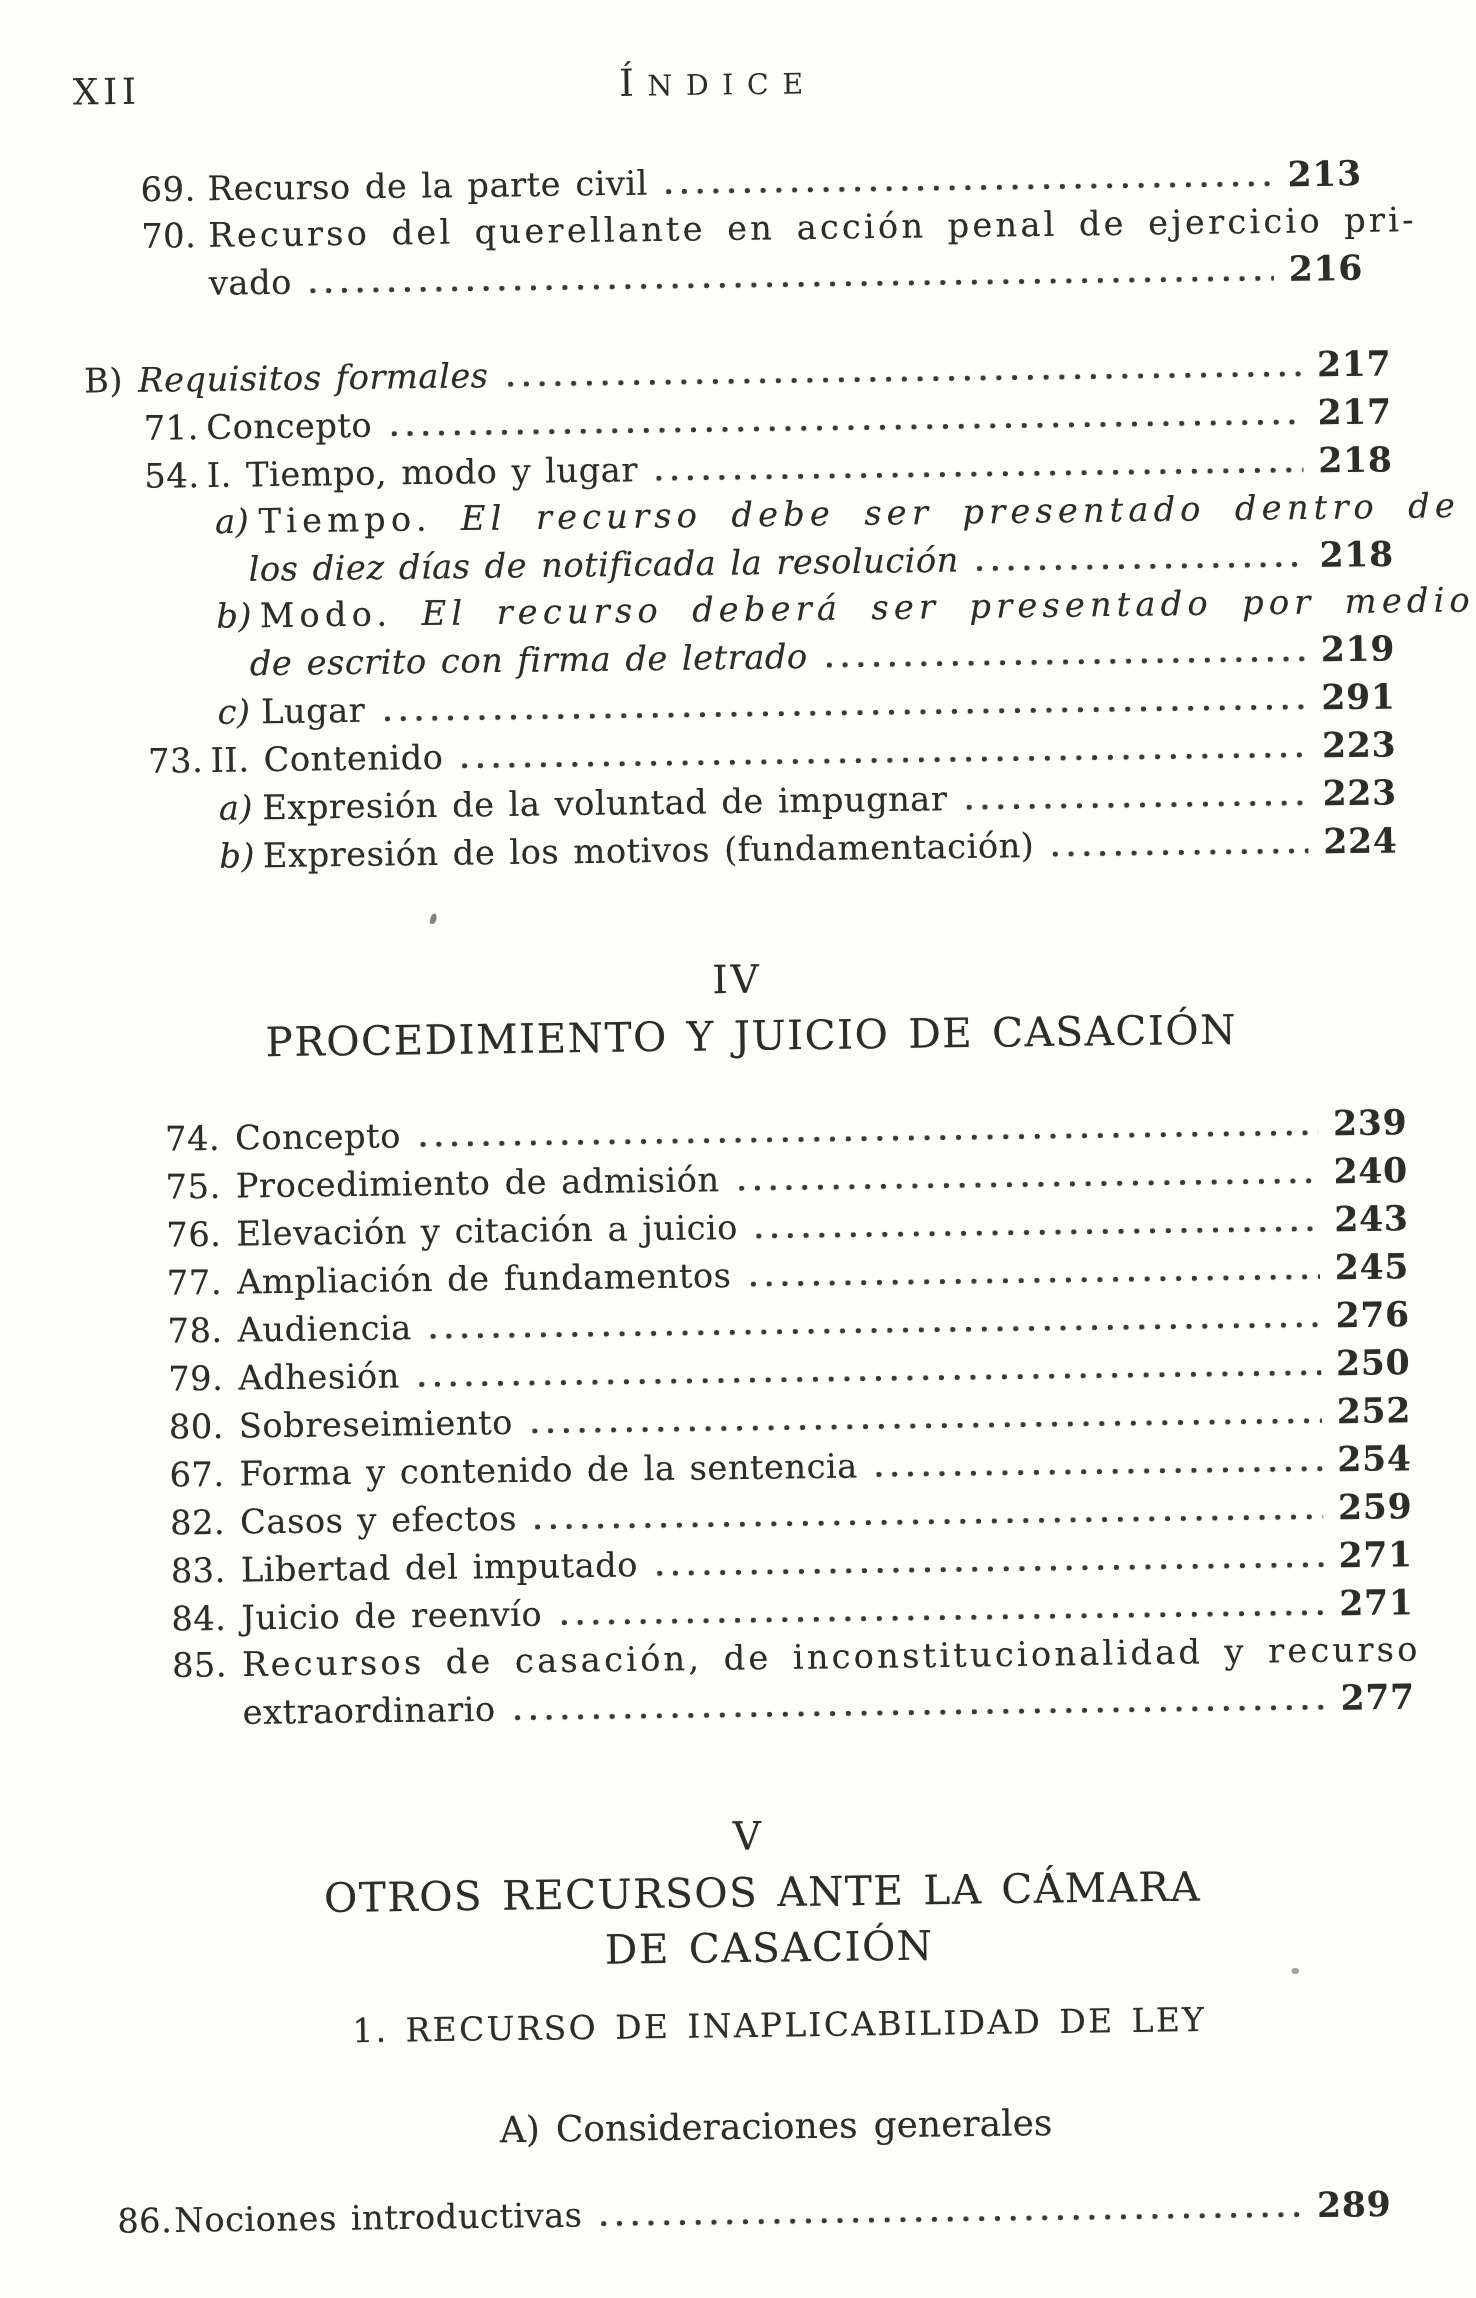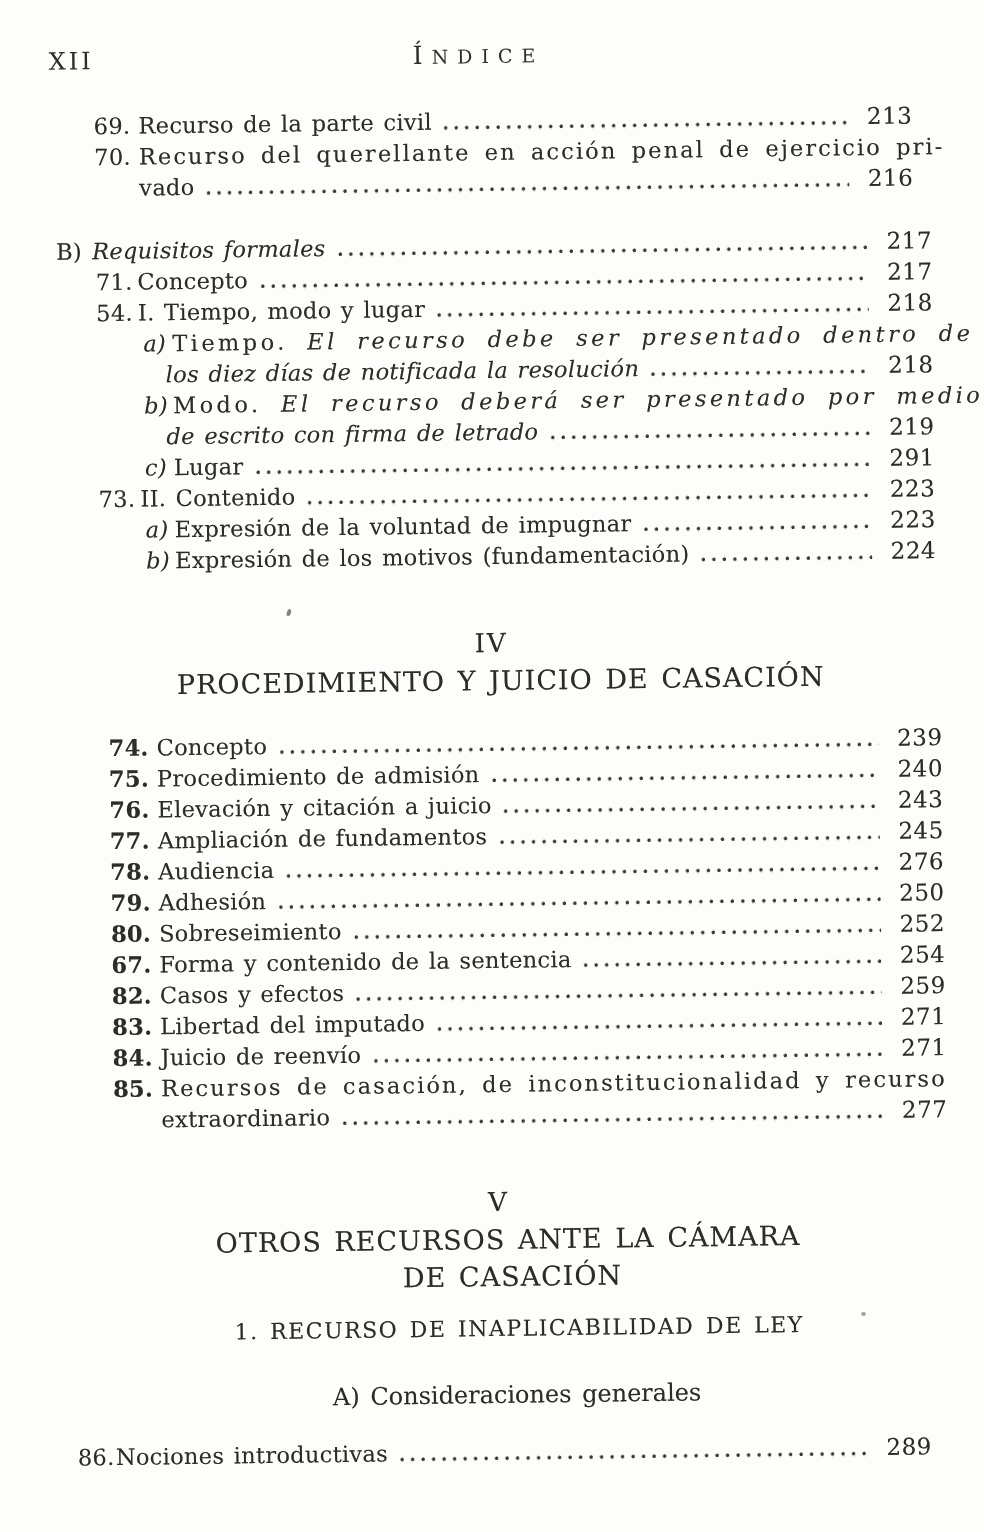--- a/index.html
+++ b/index.html
@@ -29,30 +29,30 @@
   .row{display:flex;align-items:baseline;font-size:22.5px;line-height:31px;
     letter-spacing:0.3px;word-spacing:2px;white-space:nowrap;
     text-shadow:0 0 0.5px rgba(46,44,41,0.4);}
   .row .num{flex:none;text-align:right;}
   .row .txt{flex:none;}
   .row .txt .it, .txt .it{font-style:italic;}
   .dots{flex:1 1 auto;height:5px;align-self:baseline;margin:0 10px 0 12px;min-width:20px;
     transform:translateY(1px);
     background-image:radial-gradient(circle at 2.2px 2.2px,#3a3834 1.6px,rgba(0,0,0,0) 1.95px);
     background-size:10.5px 5px;background-repeat:repeat-x;background-position:left bottom;}
-  .pg{flex:none;width:54px;text-align:right;font-size:23px;letter-spacing:0.5px;}
+  .pg{flex:none;width:54px;text-align:left;font-size:23px;letter-spacing:0.5px;font-weight:bold;}
 
   
   .lvl-n1a{padding-left:100px;padding-right:64px;} .lvl-n1a .num{width:38px;margin-right:8px;}
   .lvl-c1a{padding-left:146px;padding-right:64px;}
   .lvl-B  {padding-left:62px; padding-right:46px;} .lvl-B .num{width:30px;margin-right:6px;text-align:left;}
   .lvl-n1 {padding-left:100px;padding-right:46px;} .lvl-n1 .num{width:38px;margin-right:5px;}
   .lvl-sub{padding-left:148px;padding-right:46px;} .lvl-sub .num{width:22px;margin-right:7px;text-align:left;font-style:italic;}
   .lvl-csub{padding-left:170px;padding-right:46px;}
-  .lvl-n2 {padding-left:108px;padding-right:42px;} .lvl-n2 .num{width:38px;margin-right:10px;font-weight:bold;}
+  .lvl-n2 {padding-left:108px;padding-right:42px;} .lvl-n2 .num{width:38px;margin-right:10px;}
   .lvl-c2 {padding-left:156px;padding-right:42px;}
   .lvl-n3 {padding-left:68px; padding-right:62px;} .lvl-n3 .num{width:30px;margin-right:8px;}
 
   
   .fill .txt{letter-spacing:2.1px;word-spacing:5px;}
   .fill.sp-wide .txt{letter-spacing:3.4px;word-spacing:9px;}
   .lvl-n1a.fill{padding-right:76px;}
   .lvl-sub.fill{padding-right:72px;}
   .lvl-n2.fill{padding-right:64px;}
 

